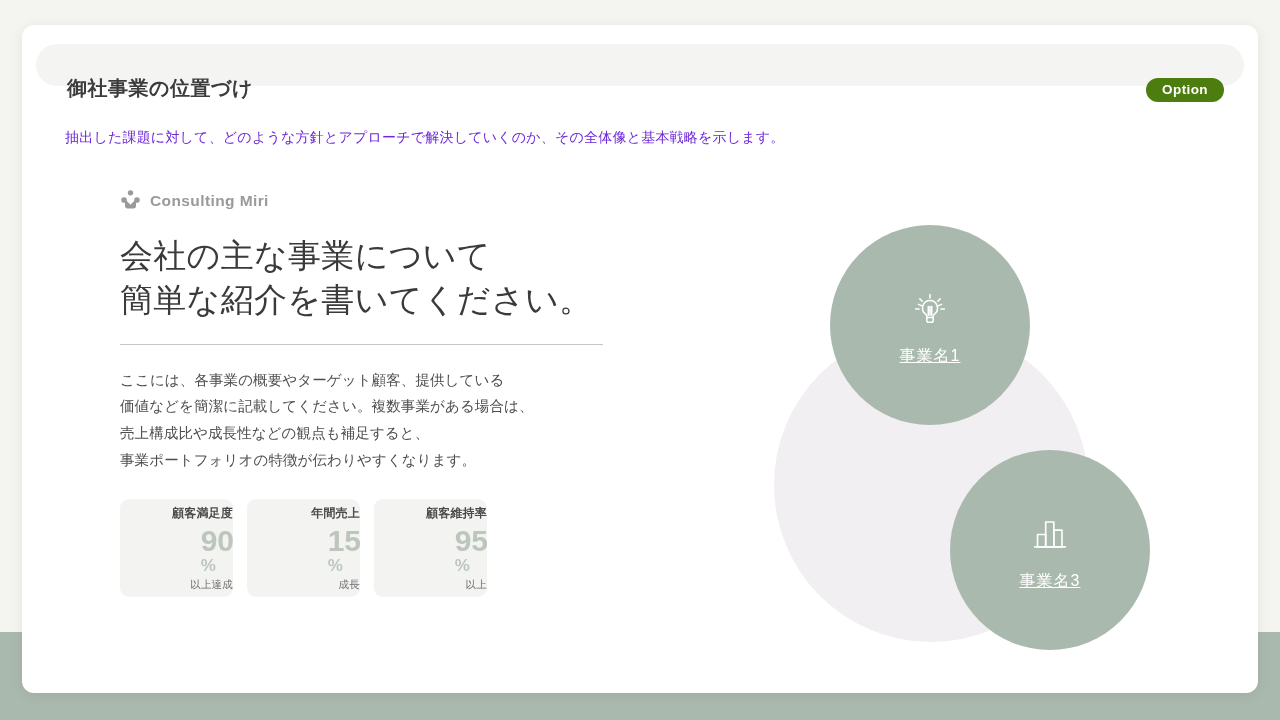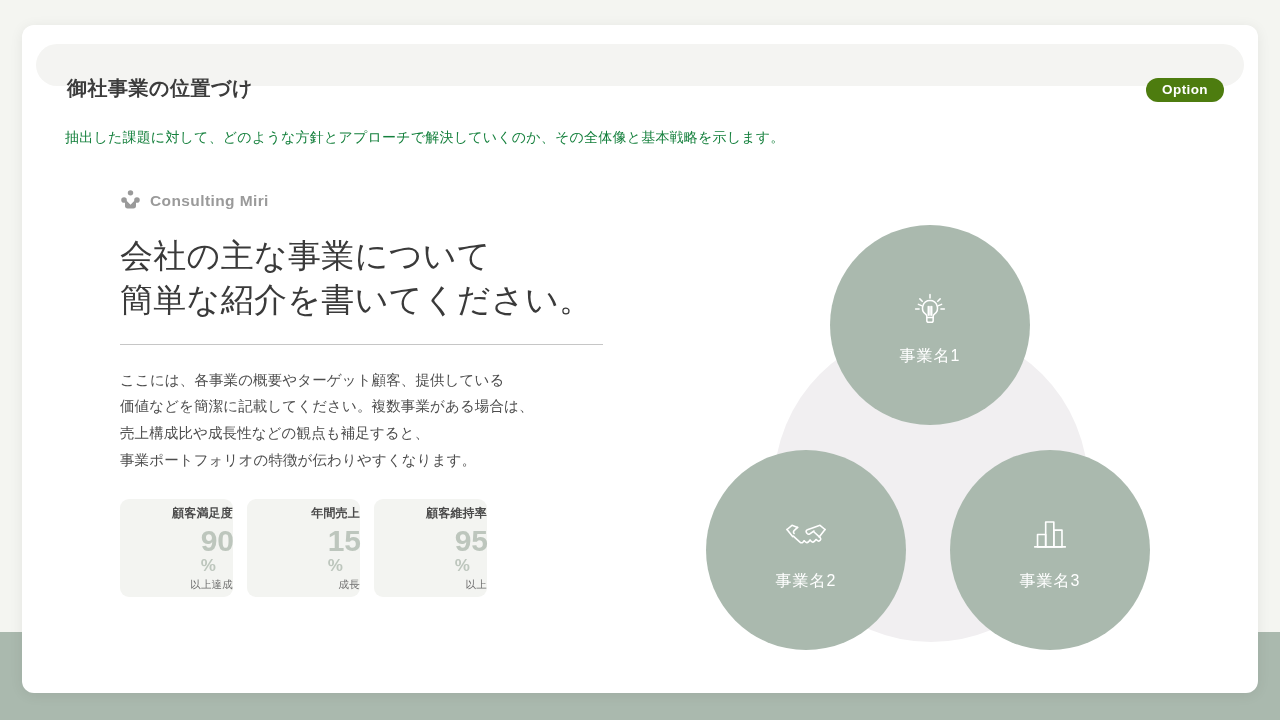--- a/index.html
+++ b/index.html
@@ -33,21 +33,21 @@
     font-size:20px; font-weight:700; color:#3c3c3c; letter-spacing:.5px;
   }
   #option-badge {
     position:absolute; right:34px; top:53px;
     background:#4d7c0f; color:#ffffff;
     font-size:13.5px; font-weight:600; letter-spacing:.4px;
     padding:4px 16px 5px; border-radius:12px;
   }
   #slide-subtitle {
     position:absolute; left:43px; top:104px;
-    font-size:14px; color:#15803d; letter-spacing:.2px;
+    font-size:14px; color:#6d28d9; letter-spacing:.2px;
   }
 
   
   #left-col { position:absolute; left:98px; top:163px; width:510px; }
 
   #brand-row { display:flex; align-items:center; gap:9px; height:26px; }
   #brand-name { font-size:15.5px; font-weight:700; color:#9a9a9a; letter-spacing:.4px; }
 
   #headline {
     margin-top:20px;
@@ -79,21 +79,21 @@
 
   
   #diagram { position:absolute; left:660px; top:155px; width:530px; height:460px; }
   #halo {
     position:absolute; left:92px; top:148px; width:314px; height:314px;
     border-radius:50%; background:#f1eff1;
   }
   .node {
     position:absolute; width:200px; height:200px; border-radius:50%;
     background:#aab9ae; color:#ffffff;
-    display:flex; flex-direction:column; align-items:center; justify-content:center;
+    display:flex; flex-direction:column; align-items:center; justify-content:center;text-decoration:underline;
   }
   #node-1 { left:148px; top:45px; }
   #node-2 { left:24px; top:270px; }
   #node-3 { left:268px; top:270px; }
   .node-icon { height:52px; display:flex; align-items:center; justify-content:center; }
   .node-label { margin-top:11px; font-size:16px; letter-spacing:1px; }
 </style>
 </head>
 <body>
 
@@ -169,36 +169,20 @@
         <svg width="46" height="46" viewBox="0 0 48 48" fill="none" stroke="#ffffff" stroke-width="1.6" stroke-linecap="round" aria-hidden="true">
           <path d="M24 9v3.6M13.4 13.4l2.5 2.5M34.6 13.4l-2.5 2.5M9 24h3.6M39 24h-3.6M11.9 19.2l3.3 1.3M36.1 19.2l-3.3 1.3"></path>
           <path d="M24 15.2a7.8 7.8 0 0 0-4.6 14.1c.8.6 1.3 1.5 1.3 2.5v1.1h6.6v-1.1c0-1 .5-1.9 1.3-2.5A7.8 7.8 0 0 0 24 15.2z"></path>
           <path d="M20.7 33v3.3a1.6 1.6 0 0 0 1.6 1.6h3.4a1.6 1.6 0 0 0 1.6-1.6V33"></path>
           <path d="M22.2 21.5v9M25.8 21.5v9M24 21.5v9"></path>
         </svg>
       </span>
       <span class="node-label">事業名1</span>
     </div>
 
-    <div class="node" id="node-2">
-      <span class="node-icon">
-        <svg width="48" height="48" viewBox="0 0 48 48" fill="none" stroke="#ffffff" stroke-width="1.6" stroke-linejoin="round" stroke-linecap="round" aria-hidden="true">
-          <path d="M5 19.5l5-4.2 5.6 2.1"></path>
-          <path d="M5 19.5l5.6 7.1"></path>
-          <path d="M43 19.5l-5-4.2-7.6 2.6-5 1.8a1.9 1.9 0 0 0-.8 3.1l.6.7a2 2 0 0 0 2.6.3l4.2-2.8"></path>
-          <path d="M43 19.5l-5.8 7.4"></path>
-          <path d="M32 22l6.2 5.7a2 2 0 0 1-2.6 3l-1.5-1.2"></path>
-          <path d="M34.1 29.5l-1.8 1.9a2 2 0 0 1-2.8.1l-1.5-1.3"></path>
-          <path d="M28 30.2l-1.6 1.7a2 2 0 0 1-2.8.1l-1.4-1.2"></path>
-          <path d="M22.2 30.8l-1.3 1.4a1.9 1.9 0 0 1-2.7.1l-6.9-6.1"></path>
-          <path d="M15.6 17.4l-3.5 3.2a2 2 0 0 0 0 2.9"></path>
-        </svg>
-      </span>
-      <span class="node-label">事業名2</span>
-    </div>
 
     <div class="node" id="node-3">
       <span class="node-icon">
         <svg width="46" height="46" viewBox="0 0 48 48" fill="none" stroke="#ffffff" stroke-width="1.7" stroke-linejoin="round" stroke-linecap="round" aria-hidden="true">
           <rect x="11" y="24.5" width="8.5" height="13"></rect>
           <rect x="19.5" y="11.5" width="8.5" height="26"></rect>
           <rect x="28" y="20" width="8.5" height="17.5"></rect>
           <path d="M8 37.5h32"></path>
         </svg>
       </span>

